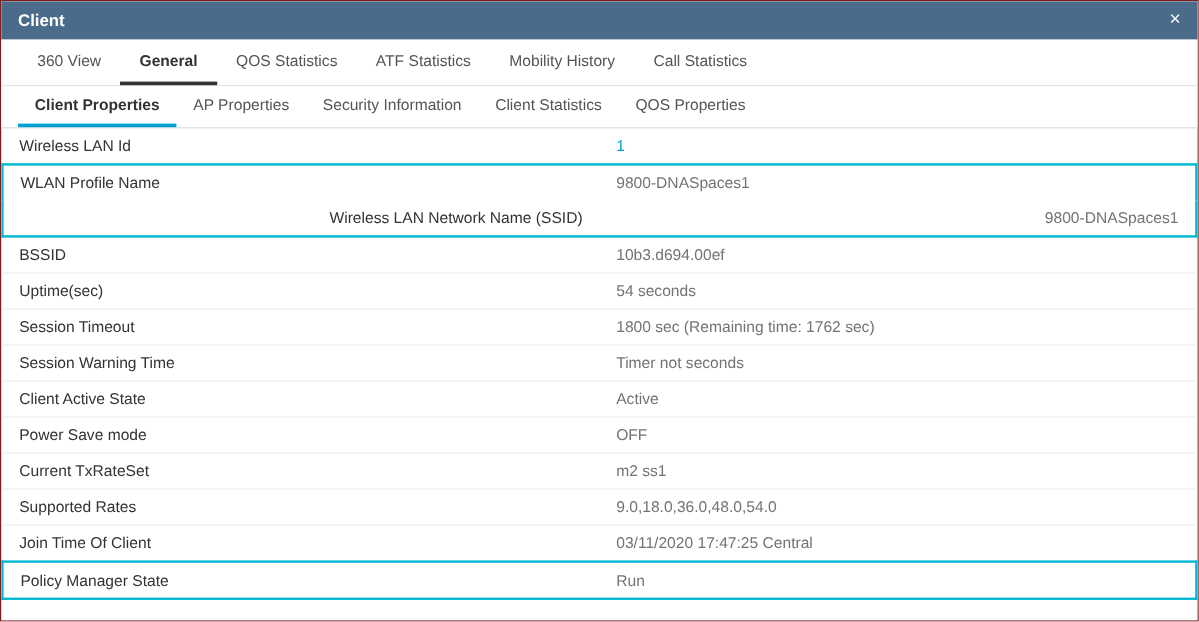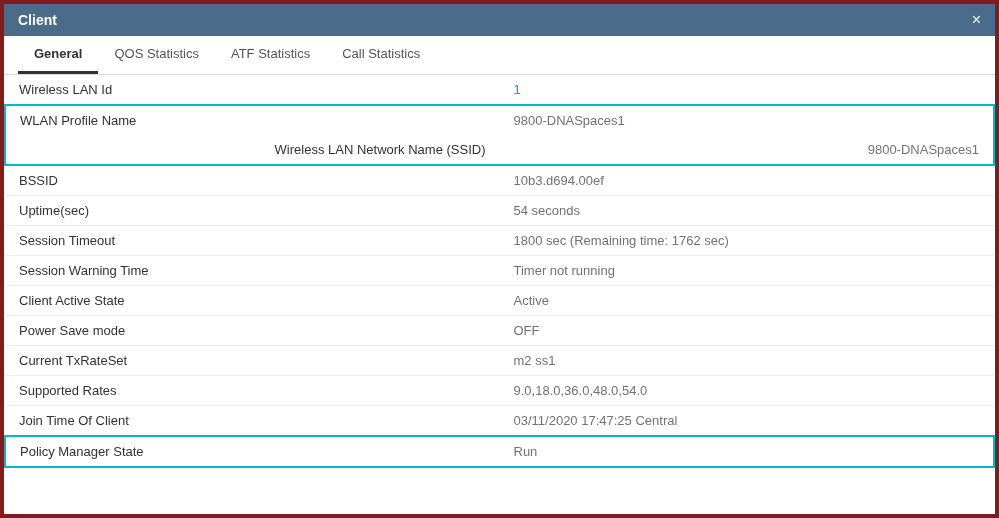--- a/index.html
+++ b/index.html
@@ -2,21 +2,21 @@
 <html><head>
   <meta charset="utf-8">
   <style>
     * { box-sizing: border-box; margin: 0; padding: 0; }
     body { font-family: Arial, sans-serif; font-size: 13px; background: #f0f0f0; display: flex; justify-content: center; align-items: center; min-height: 100vh; }
 
     .dialog {
       width: 999px;
       height: 518px;
       background: #fff;
-      border: 4px solid #7f1d1d;
+      border: 1px solid #7f1d1d;
       display: flex;
       flex-direction: column;
       overflow: hidden;
       box-shadow: 0 2px 8px rgba(0,0,0,0.3);
     }
 
     .dialog-header {
       background: #4a6b8a;
       color: #fff;
       padding: 8px 14px;
@@ -134,26 +134,35 @@
 <body>
 
 <div class="dialog">
 
   <div class="dialog-header">
     <span>Client</span>
     <button class="dialog-header-close">×</button>
   </div>
 
   <div class="top-tabs">
+  <div class="top-tab">360 View</div>
       <div class="top-tab active">General</div>
       <div class="top-tab">QOS Statistics</div>
       <div class="top-tab">ATF Statistics</div>
+      <div class="top-tab">Mobility History</div>
       <div class="top-tab">Call Statistics</div>
     </div>
 
+  <div class="sub-tabs">
+  <div class="sub-tab active">Client Properties</div>
+      <div class="sub-tab">AP Properties</div>
+      <div class="sub-tab">Security Information</div>
+      <div class="sub-tab">Client Statistics</div>
+      <div class="sub-tab">QOS Properties</div>
+    </div>
 
   <div class="content-area">
     <div class="table-container">
       <table class="data-table">
         <tbody id="table-body">
         <tr>
               <td>Wireless LAN Id</td>
               <td style="color: rgb(0, 160, 210);">1</td>
             </tr>
             <tr style="border-top: 2px solid rgb(0, 184, 212); border-left: 2px solid rgb(0, 184, 212); border-right: 2px solid rgb(0, 184, 212); border-bottom: none;">
@@ -171,21 +180,21 @@
             <tr>
               <td>Uptime(sec)</td>
               <td>54 seconds</td>
             </tr>
             <tr>
               <td>Session Timeout</td>
               <td>1800 sec (Remaining time: 1762 sec)</td>
             </tr>
             <tr>
               <td>Session Warning Time</td>
-              <td>Timer not running</td>
+              <td>Timer not seconds</td>
             </tr>
             <tr>
               <td>Client Active State</td>
               <td>Active</td>
             </tr>
             <tr>
               <td>Power Save mode</td>
               <td>OFF</td>
             </tr>
             <tr>

